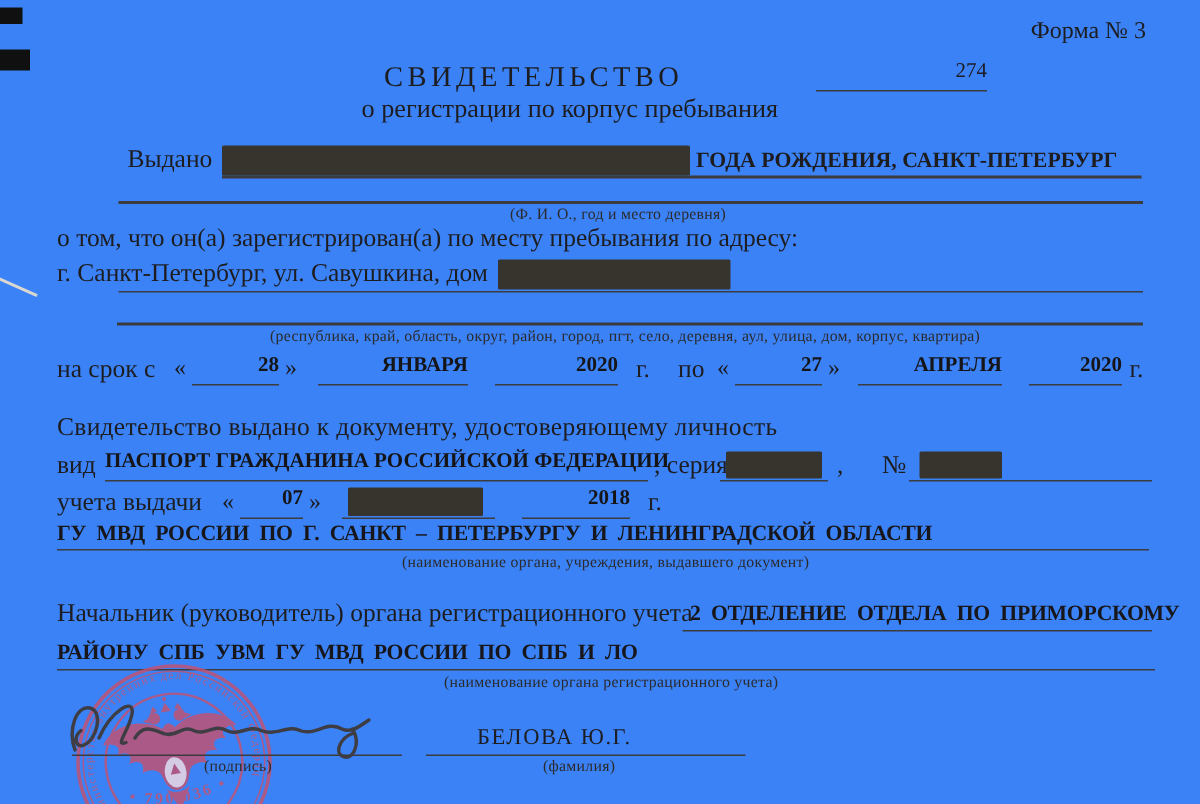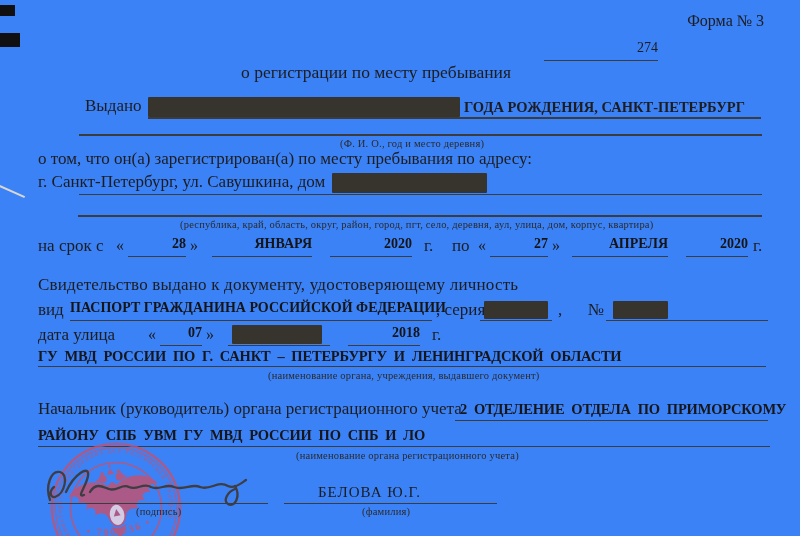--- a/index.html
+++ b/index.html
@@ -30,22 +30,23 @@
 <body>
 
 <div class="page">
 
   <div class="mark" style="top:5px;width:15px;height:11px;"></div>
   <div class="mark" style="top:33px;width:20px;height:14px;"></div>
   <div class="abs" style="left:-4px;top:190px;width:30px;height:0;border-top:2px solid #dad7d1;transform:rotate(24deg);"></div>
 
   <div class="abs t16" style="right:36px;top:12px;">Форма № 3</div>
 
+  <div class="abs title" style="left:256px;top:41px;">СВИДЕТЕЛЬСТВО</div>
   <div class="cell" style="left:544px;top:40px;width:114px;text-align:right;padding-left:16px;font-size:14px;">274</div>
-  <div class="abs subtitle" style="left:241px;top:62px;">о регистрации по месту пребывания</div>
+  <div class="abs subtitle" style="left:241px;top:62px;">о регистрации по корпус пребывания</div>
 
   <div class="abs t17" style="left:85px;top:96px;">Выдано</div>
   <div class="line thin" style="left:148px;top:117px;width:613px;border-bottom-width:2px;"></div>
   <div class="redact" style="left:148px;top:97px;width:312px;height:20px;"></div>
   <div class="abs" style="left:464px;top:99px;font-weight:bold;font-size:14.5px;">ГОДА РОЖДЕНИЯ, САНКТ-ПЕТЕРБУРГ</div>
 
   <div class="line" style="left:79px;top:134px;width:683px;"></div>
   <div class="abs cap" style="left:340px;top:138px;">(Ф. И. О., год и место деревня)</div>
 
   <div class="abs t17" style="left:38px;top:172px;">г. Санкт-Петербург, ул. Савушкина, дом</div>
@@ -82,21 +83,21 @@
     <span class="abs t17" style="left:436px;top:2px;">, серия</span>
     <span class="cell" style="left:480px;top:2px;width:72px;"></span>
     <span class="redact" style="left:484px;top:3px;width:64px;height:18px;"></span>
     <span class="abs t17" style="left:558px;top:2px;">,</span>
     <span class="abs t17" style="left:588px;top:2px;">№</span>
     <span class="cell" style="left:606px;top:2px;width:162px;"></span>
     <span class="redact" style="left:613px;top:3px;width:55px;height:18px;"></span>
   </div>
 
   <div class="abs" style="left:0;top:323px;width:800px;height:24px;">
-    <span class="abs t17" style="left:38px;top:2px;">дата улица</span>
+    <span class="abs t17" style="left:38px;top:2px;">учета выдачи</span>
     <span class="abs q" style="left:148px;top:3px;">«</span>
     <span class="cell bval" style="left:160px;top:2px;width:42px;">07</span>
     <span class="abs q" style="left:206px;top:3px;">»</span>
     <span class="cell" style="left:228px;top:2px;width:102px;"></span>
     <span class="redact" style="left:232px;top:2px;width:90px;height:19px;"></span>
     <span class="cell bval" style="left:348px;top:2px;width:72px;">2018</span>
     <span class="abs t17" style="left:432px;top:2px;">г.</span>
   </div>
 
   <div class="abs cond" style="left:38px;top:348px;">ГУ МВД РОССИИ ПО Г. САНКТ – ПЕТЕРБУРГУ И ЛЕНИНГРАДСКОЙ ОБЛАСТИ</div>

